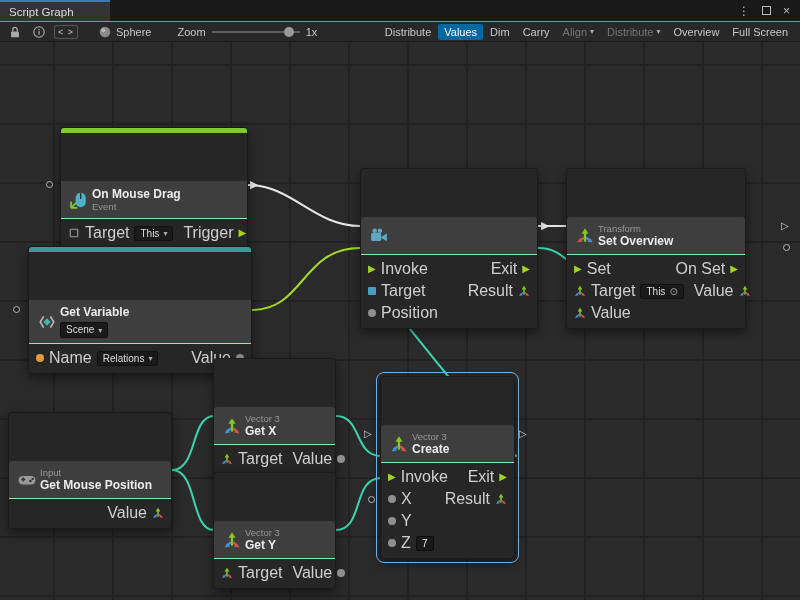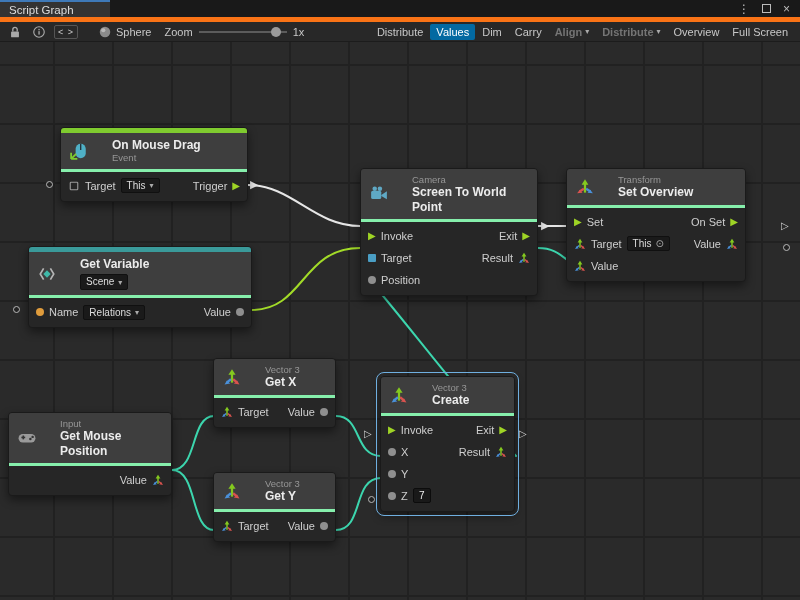--- a/index.html
+++ b/index.html
@@ -11,58 +11,58 @@
   .canvas { position:absolute; inset:0; z-index:0; background-color:#2a2a2a;
     background-image:
       linear-gradient(to right,#212121 2px,transparent 2px),
       linear-gradient(to bottom,#212121 2px,transparent 2px);
     background-size:59px 59px; background-position:-6px 5px; }
   .wires { position:absolute; inset:0; z-index:1; pointer-events:none; }
   .wires path { pointer-events:stroke; }
 
   
   .titlebar { position:absolute; top:0; left:0; width:800px; height:22px; z-index:10;
-    background:#191919; display:flex; align-items:stretch; border-bottom:5px solid #f97316; }
+    background:#191919; display:flex; align-items:stretch; border-bottom:1px solid #f97316; }
   .tab { background:#333333; border-top:2px solid #3E79B8; color:#dddddd; font-size:11.5px;
     display:flex; align-items:center; padding:0 14px 0 9px; min-width:110px; }
   .tb-icons { margin-left:auto; display:flex; align-items:center; gap:12px; padding-right:10px;
     color:#bbbbbb; font-size:12px; }
   .winbox { display:inline-block; width:9px; height:9px; border:1.5px solid #bbbbbb; }
 
   
   .toolbar { position:absolute; top:22px; left:0; width:800px; height:20px; z-index:10;
     background:#282828; border-bottom:1px solid #1c1c1c; display:flex; align-items:center;
     gap:6px; padding:0 6px; color:#c8c8c8; font-size:11px; white-space:nowrap; }
   .tool-ic { display:flex; align-items:center; justify-content:center; width:18px; height:16px; }
   .codebox { border:1px solid #555; border-radius:2px; font-size:9px; padding:0 3px;
     color:#cccccc; height:14px; display:flex; align-items:center; letter-spacing:1px; }
   .objchip { display:flex; align-items:center; gap:4px; margin-left:14px; }
-  .zoomwrap { display:flex; align-items:center; gap:6px; margin-left:7px; }
+  .zoomwrap { display:flex; align-items:center; gap:6px; margin-left:20px; }
   .slider { position:relative; width:88px; height:12px; }
   .slider .track { position:absolute; top:5px; left:0; width:88px; height:2px; background:#5c5c5c; }
   .slider .handle { position:absolute; top:1px; left:72px; width:10px; height:10px;
     border-radius:50%; background:#9a9a9a; }
   .btns { margin-left:auto; display:flex; align-items:center; gap:1px; }
   .tbtn { padding:2px 6px; border-radius:2px; color:#c8c8c8; cursor:default; display:flex; gap:3px; align-items:center;}
   .tbtn.active { background:#0369a1; color:#ffffff; }
-  .tbtn.disabled { color:#757575;font-weight:bold; }
+  .tbtn.disabled { color:#757575; }
 
   
   .node { position:absolute; z-index:2; background:#262626; border:1px solid #1a1a1a;
     border-radius:4px; box-shadow:0 4px 10px rgba(0,0,0,.45); color:#cfcfcf; }
   .accent { height:5px; border-radius:3px 3px 0 0; }
-  .nhead { background:#3e3e3e; padding:5px 9px; display:flex; align-items:center; gap:24px;
-    border-bottom:3px solid #86efac; min-height:38px; }
+  .nhead { background:#3e3e3e; padding:5px 9px; display:flex; align-items:center; gap:4px;
+    border-bottom:1px solid #86efac; min-height:38px;margin-top:48px; }
   .node > .nhead:first-child { border-radius:3px 3px 0 0; }
   .tcol { display:flex; flex-direction:column; justify-content:center; line-height:1.2; }
   .ncap { font-size:9.5px; color:#979797; }
   .ntitle { font-size:12px; font-weight:700; color:#ececec; }
   .nbody { padding:3px 0 4px; }
   .prow { display:flex; align-items:center; height:22px; padding:0 7px; gap:5px; }
-  .plbl { font-size:11px; color:#cfcfcf; }
+  .plbl { font-size:16px; color:#cfcfcf; }
   .spacer { flex:1; }
   .dot { width:8px; height:8px; border-radius:50%; background:#8f8f8f; flex:none; }
   .dot.orange { background:#E09C3C; }
   .sq { width:8px; height:8px; border-radius:1px; background:#4A9EC4; flex:none; }
   .flow { color:#9FD425; font-size:10px; line-height:1; flex:none; }
   .chip { background:#1a1a1a; border:1px solid #101010; border-radius:2px; padding:1px 5px;
     font-size:10px; color:#dddddd; display:inline-flex; align-items:center; gap:4px; }
   .caret { font-size:8px; color:#aaaaaa; }
   .picker { font-size:10px; color:#aaaaaa; }
   .mini { width:18px; height:15px; background:#191919; border:1px solid #0c0c0c; border-radius:2px;
@@ -223,24 +223,20 @@
           <span class="dot"></span>
         </div>
       </div>
     </div>
 
     <div class="node" style="left:360px;top:168px;width:178px">
       <div class="nhead">
         <svg class="i18">
             <use href="#sym-camera"></use>
           </svg>
-        <div class="tcol">
-          <div class="ncap">Camera</div>
-          <div class="ntitle">Screen To World Point</div>
-        </div>
       </div>
       <div class="nbody">
         <div class="prow">
           <span class="flow">▶</span>
           <span class="plbl">Invoke</span>
           <span class="spacer"></span>
           <span class="plbl">Exit</span>
           <span class="flow">▶</span>
         </div>
         <div class="prow">

